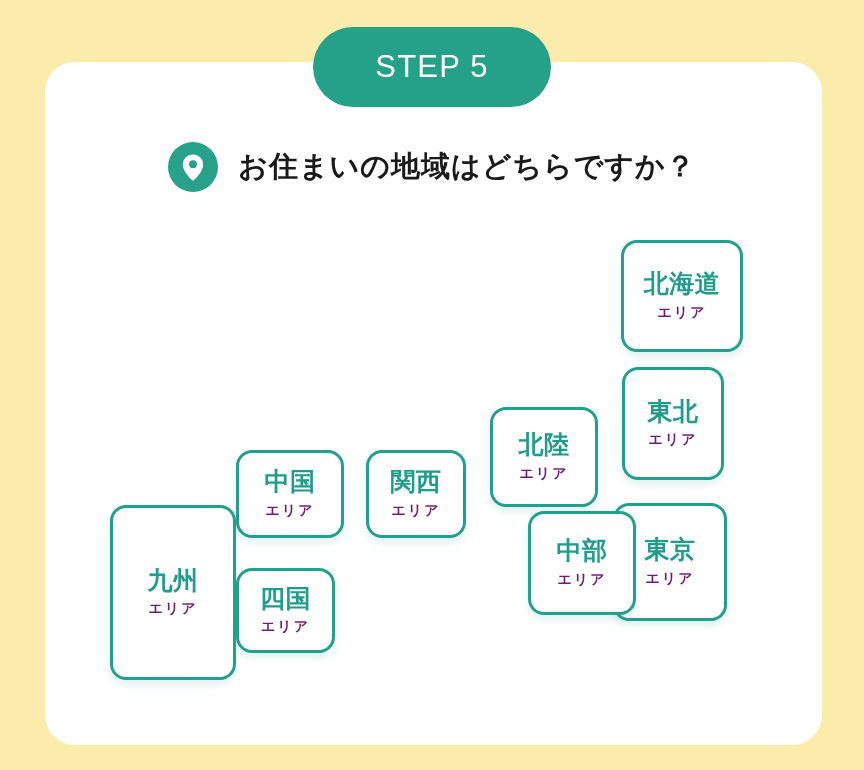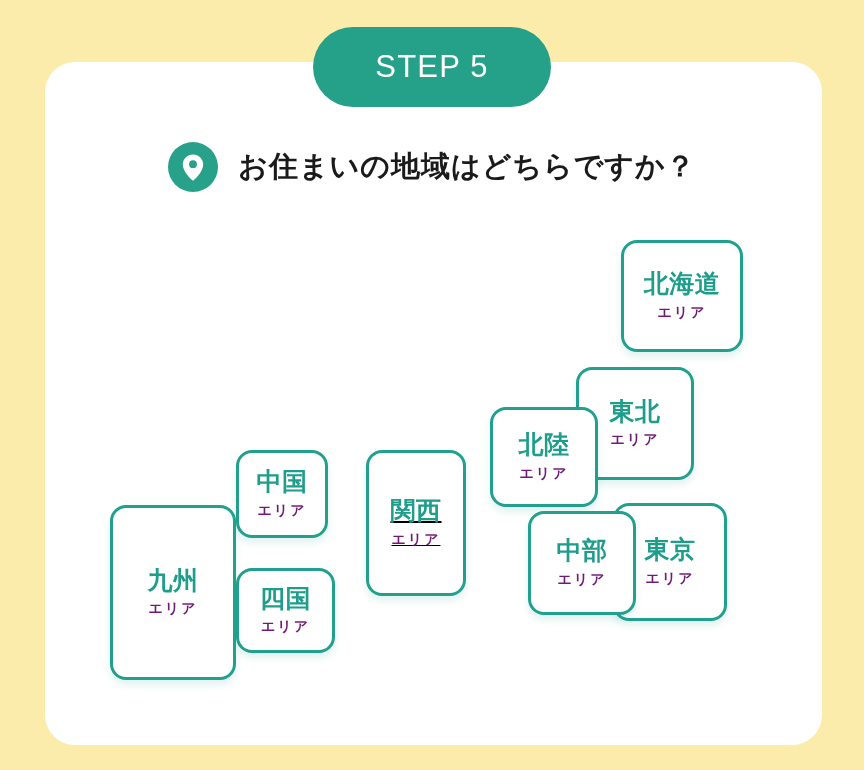--- a/index.html
+++ b/index.html
@@ -135,41 +135,41 @@
       </svg>
     </span>
     <span class="question-text">お住まいの地域はどちらですか？</span>
   </div>
 
   <div id="region-map">
       <div class="region-card" style="left: 615px; top: 240px; width: 122px; height: 112px; margin-left: 6px;">
         <span class="region-name">北海道</span>
         <span class="region-sub">エリア</span>
       </div>
-      <div class="region-card" style="left: 576px; top: 367px; width: 118px; height: 113px;">
+      <div class="region-card" style="left: 622px; top: 367px; width: 102px; height: 113px;">
         <span class="region-name">東北</span>
         <span class="region-sub">エリア</span>
       </div>
       <div class="region-card" style="left: 613px; top: 503px; width: 114px; height: 118px;">
         <span class="region-name">東京</span>
         <span class="region-sub">エリア</span>
       </div>
       <div class="region-card" style="left: 490px; top: 391px; width: 108px; height: 100px; margin-top: 16px;">
         <span class="region-name">北陸</span>
         <span class="region-sub">エリア</span>
       </div>
       <div class="region-card" style="left: 490px; top: 511px; width: 108px; height: 104px; margin-left: 38px;">
         <span class="region-name">中部</span>
         <span class="region-sub">エリア</span>
       </div>
-      <div class="region-card" style="left: 366px; top: 450px; width: 100px; height: 146px; text-decoration: underline;">
+      <div class="region-card" style="left: 366px; top: 450px; width: 100px; height: 88px;">
         <span class="region-name">関西</span>
         <span class="region-sub">エリア</span>
       </div>
-      <div class="region-card" style="left: 236px; top: 450px; width: 92px; height: 88px;">
+      <div class="region-card" style="left: 236px; top: 450px; width: 108px; height: 88px;">
         <span class="region-name">中国</span>
         <span class="region-sub">エリア</span>
       </div>
       <div class="region-card" style="left: 236px; top: 568px; width: 99px; height: 85px;">
         <span class="region-name">四国</span>
         <span class="region-sub">エリア</span>
       </div>
       <div class="region-card" style="left: 110px; top: 505px; width: 126px; height: 175px;">
         <span class="region-name">九州</span>
         <span class="region-sub">エリア</span>

